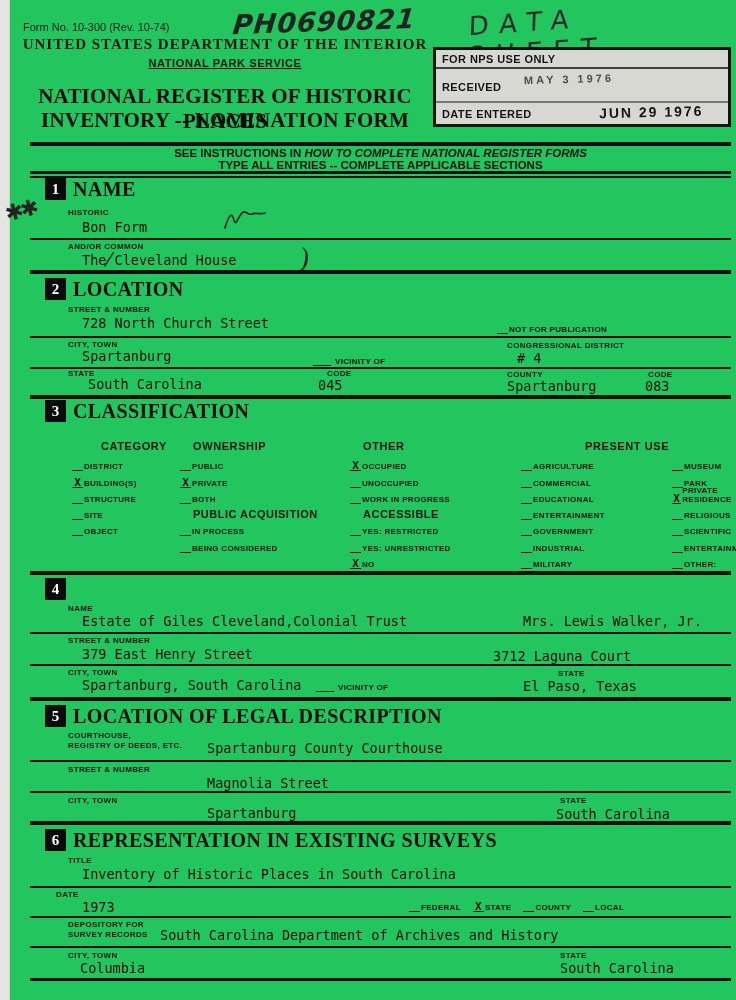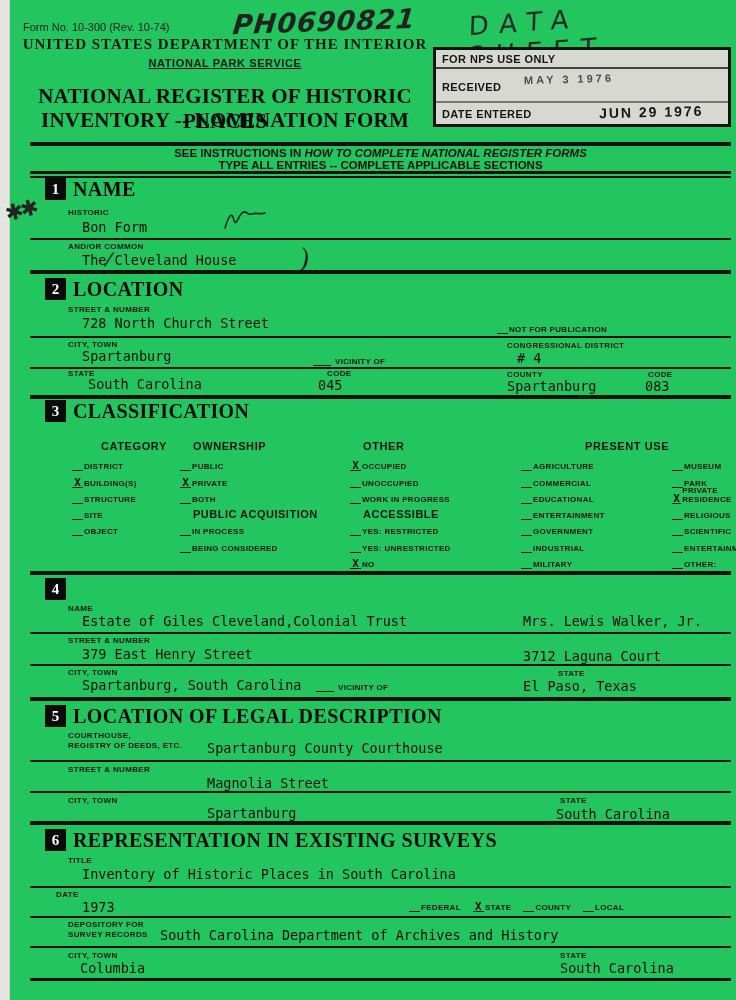--- a/index.html
+++ b/index.html
@@ -299,21 +299,21 @@
     <div class="secnum">4</div>
   </div>
 
   <div class="lbl" style="left:68px;top:604px;">NAME</div>
   <div class="val" style="left:82px;top:613px;">Estate of Giles Cleveland,Colonial Trust</div>
   <div class="val" style="left:523px;top:613px;">Mrs. Lewis Walker, Jr.</div>
   <div class="rule" style="top:632px;"></div>
 
   <div class="lbl" style="left:68px;top:636px;">STREET &amp; NUMBER</div>
   <div class="val" style="left:82px;top:646px;">379 East Henry Street</div>
-  <div class="val" style="left:523px;top:648px;">3712 Laguna Court</div>
+  <div class="val" style="left:493px;top:648px;">3712 Laguna Court</div>
   <div class="rule" style="top:664px;"></div>
 
   <div class="lbl" style="left:68px;top:668px;">CITY, TOWN</div>
   <div class="val" style="left:82px;top:677px;">Spartanburg, South Carolina</div>
   <div class="cbrow" style="left:316px;top:676px;">
     <div class="cb">
         <span class="mark wide"></span>
         <span class="cbl">VICINITY OF</span>
       </div>
   </div>

